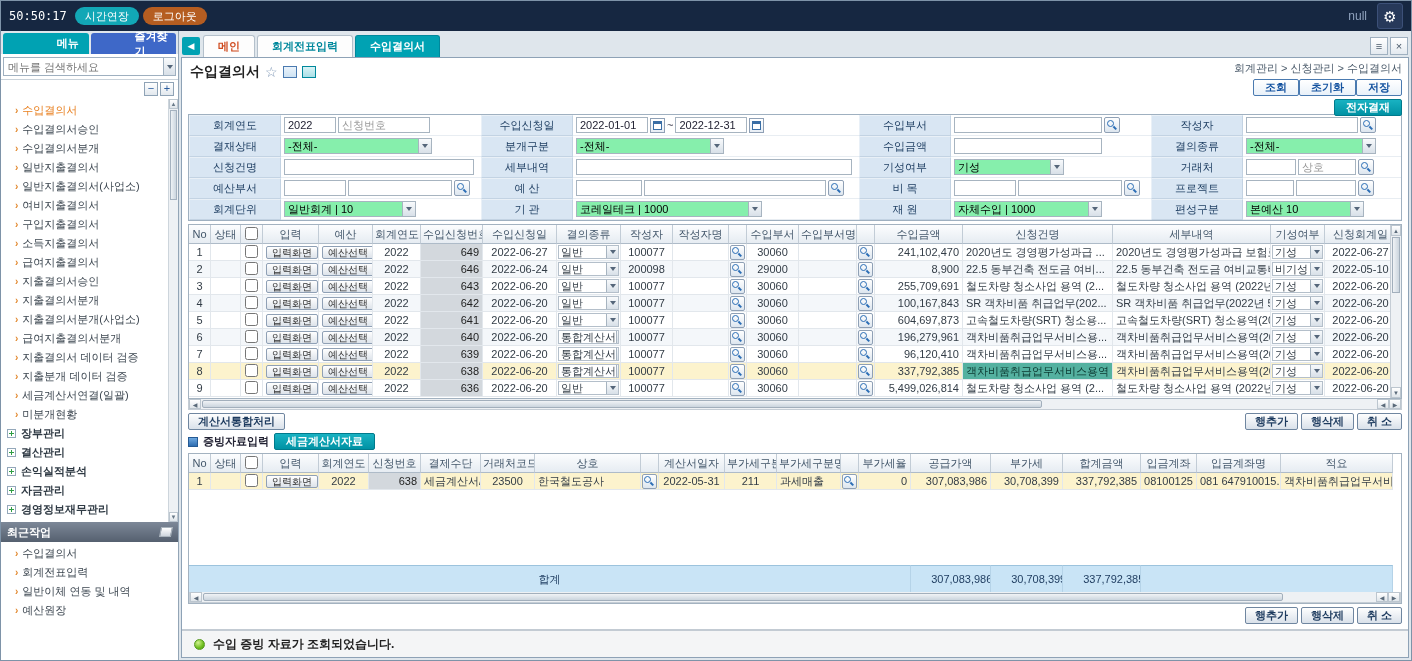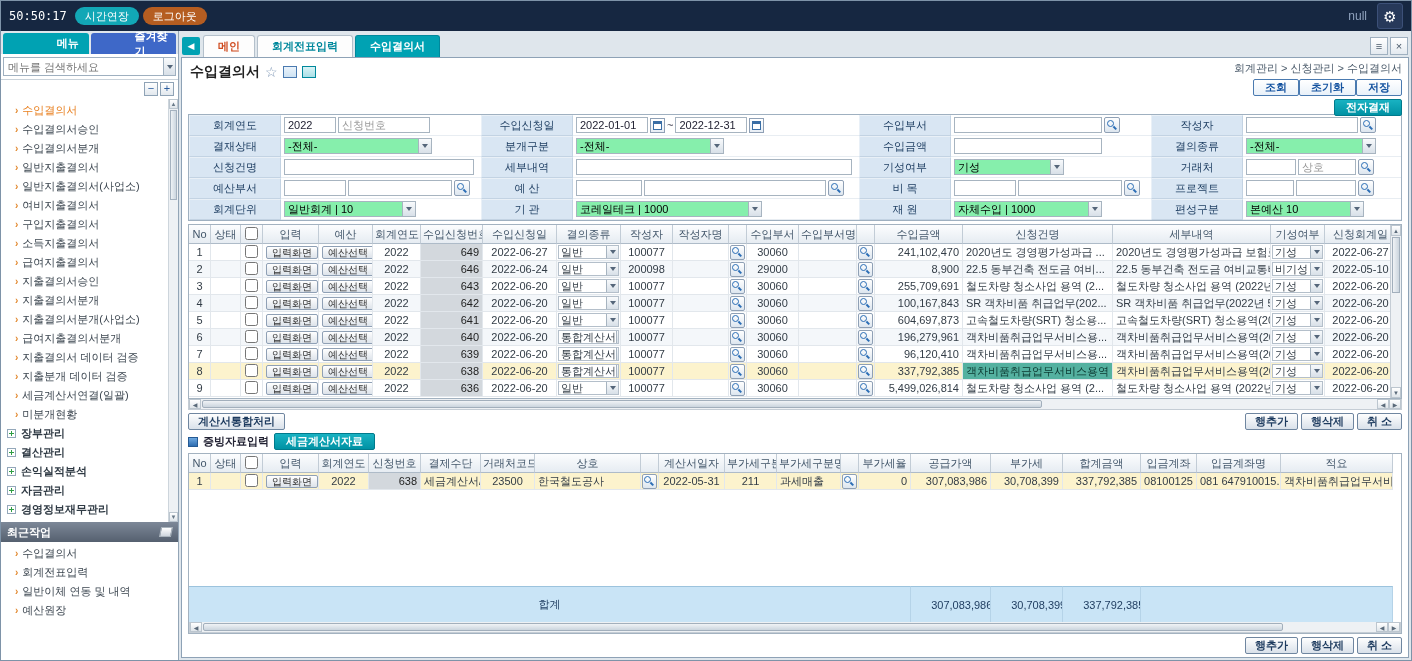--- a/index.html
+++ b/index.html
@@ -121,21 +121,21 @@
 .gbtn{height:17px;padding:0 9px;border:1px solid #6f86a0;background:linear-gradient(#fefefe,#d9e1ea);color:#1c3a5e;font-weight:bold;font-size:11px;border-radius:2px;cursor:pointer;font-family:inherit;}
 .spacer{flex:1;}
 .dtitle{display:flex;align-items:center;gap:5px;padding:0 0 3px 0;flex:0 0 20px;}
 .blue-sq{width:10px;height:10px;background:linear-gradient(#6ea8e0,#2d6cb0);border:1px solid #255a94;}
 .dlabel{font-weight:bold;color:#223;}
 
 .detail-zone{flex:1;display:flex;flex-direction:column;border:1px solid #a3b2c0;min-height:0;background:#fff;}
 .gvp2{overflow:hidden;flex:0 0 auto;}
 .dfiller{flex:1;background:#fff;}
 table.totaltable{border-collapse:separate;border-spacing:0;table-layout:fixed;}
-.totaltable td{height:36px;background:#c9e4f6;border-top:1px solid #9cc3dd;border-right:1px solid #b5d3e8;font-size:11px;color:#1c3a5e;padding:0 20px;white-space:nowrap;overflow:hidden;}
+.totaltable td{height:27px;background:#c9e4f6;border-top:1px solid #9cc3dd;border-right:1px solid #b5d3e8;font-size:11px;color:#1c3a5e;padding:0 20px;white-space:nowrap;overflow:hidden;}
 
 .statusbar{flex:0 0 28px;display:flex;align-items:center;gap:8px;border-top:2px solid #c3cbd3;margin:2px -6px 0 -6px;padding:0 12px;background:#f4f5f6;}
 .led{width:11px;height:11px;border-radius:50%;background:radial-gradient(circle at 35% 30%,#d2f291,#6fbe1e 60%,#4e9a10);border:1px solid #569a20;flex:0 0 11px;}
 .smsg{font-weight:bold;color:#222;font-size:12px;}
 </style>
 </head>
 <body>
 
 <div class="app">
 
@@ -1055,16 +1055,20 @@
           </div>
         </div>
 
         <div class="btn-row">
           <div class="spacer"></div>
           <button class="gbtn">행추가</button>
           <button class="gbtn">행삭제</button>
           <button class="gbtn">취 소</button>
         </div>
 
+        <div class="statusbar">
+          <span class="led"></span>
+          <span class="smsg">수입 증빙 자료가 조회되었습니다.</span>
+        </div>
       </div>
     </div>
   </div>
 </div>
 
 </body></html>

